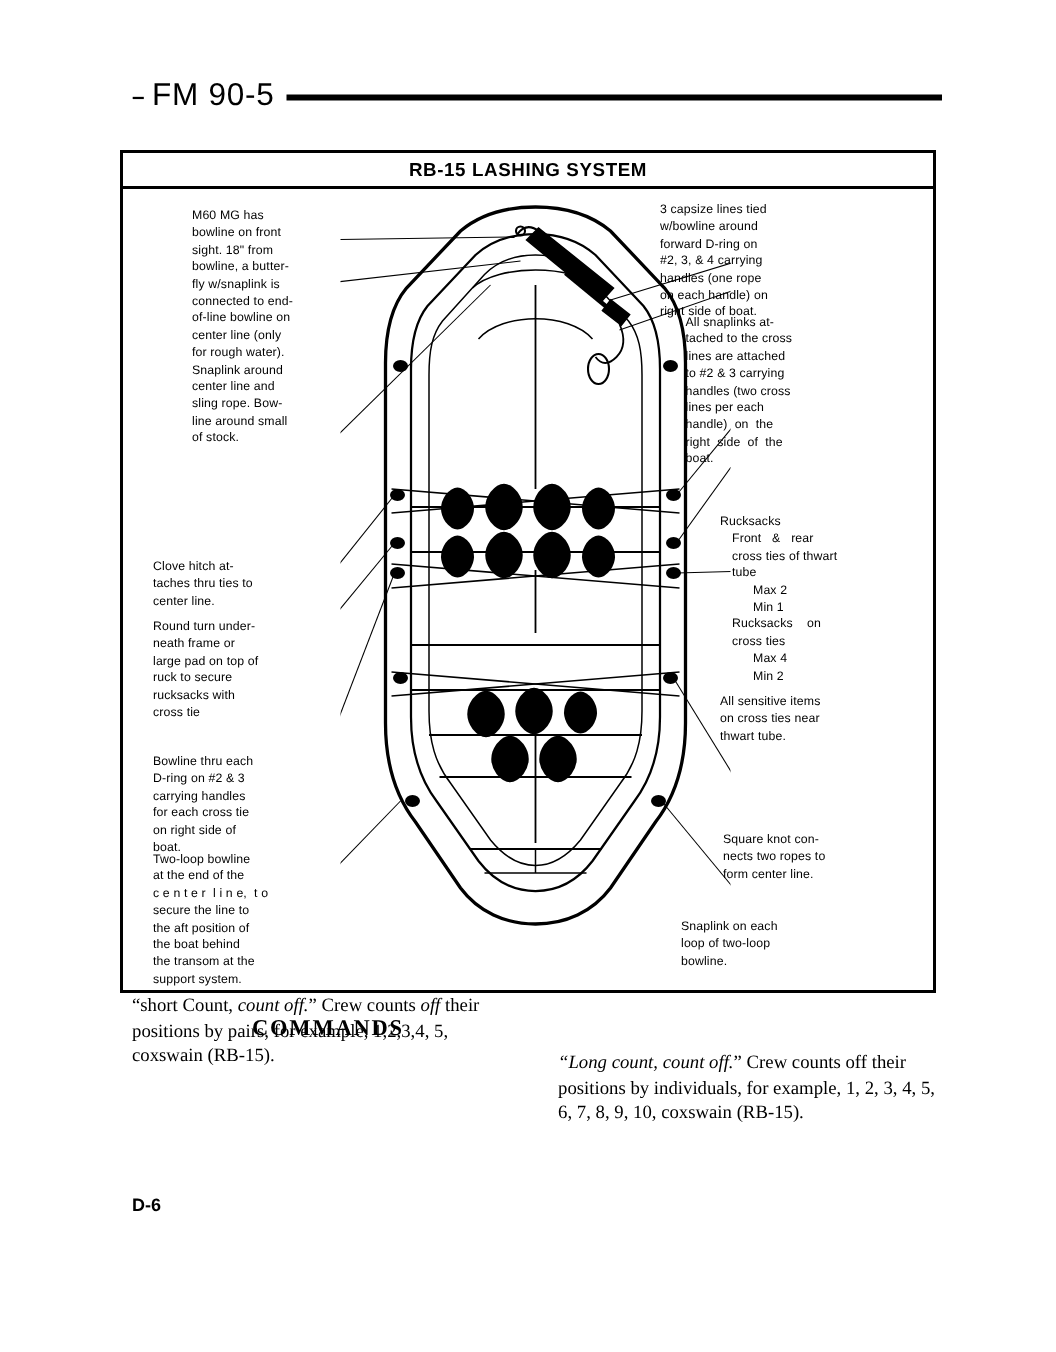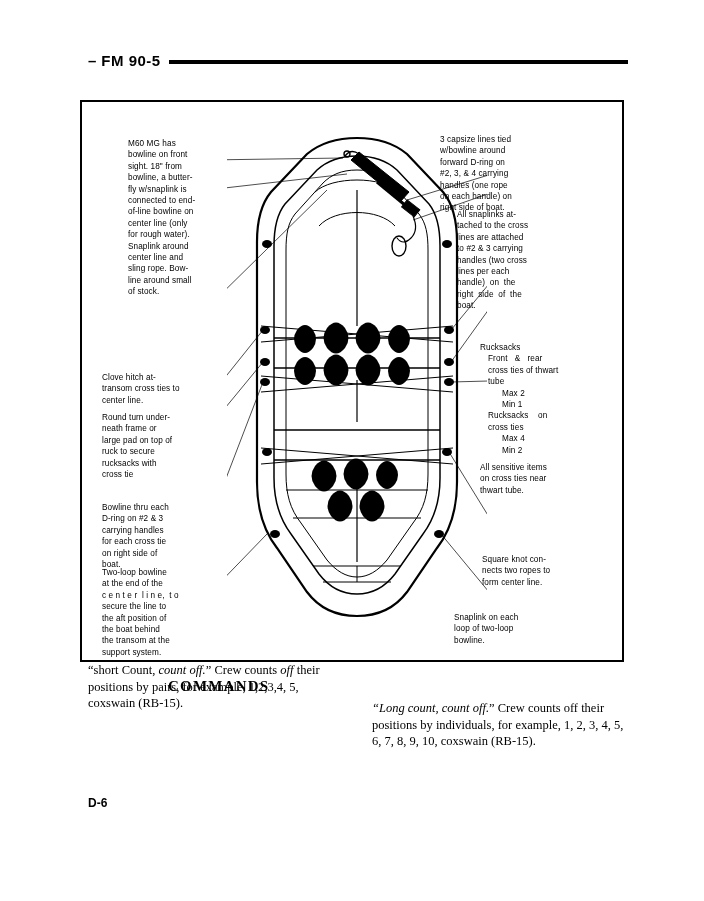--- a/index.html
+++ b/index.html
@@ -30,22 +30,22 @@
     align-items: center;
   }
   .header .dash {
     font-size: 15px;
     font-weight: bold;
     margin-right: 5px;
     font-family: "Liberation Sans", sans-serif;
   }
   .header .title {
     font-family: "Liberation Sans", sans-serif;
-    font-size: 15px;
-    font-weight: bold;
+    font-size: 21px;
+    font-weight: normal;
     letter-spacing: 0.5px;
     white-space: nowrap;
   }
   .header .rule {
     flex: 1;
     height: 4px;
     background: #000;
     margin-left: 8px;
     margin-top: 2px;
   }
@@ -168,20 +168,23 @@
 <div class="page">
 
   <div class="header">
     <span class="dash">–</span>
     <span class="title">FM 90-5</span>
     <span class="rule"></span>
   </div>
 
   <div class="figure">
 
+    <div class="figure-title-bar">
+      <span class="figure-title">RB-15 LASHING SYSTEM</span>
+    </div>
 
     <svg class="boat" viewBox="0 0 260 520">
       <g fill="none" stroke="#000" stroke-width="1.6">
 
         <path d="M130 8
                  C 108 8, 92 14, 80 24
                  L 44 62
                  C 34 74, 30 92, 30 112
                  L 30 352
                  C 30 378, 36 400, 50 418
@@ -328,21 +331,21 @@
       <span class="ln">Snaplink around</span>
       <span class="ln">center line and</span>
       <span class="ln">sling rope. Bow-</span>
       <span class="ln">line around small</span>
       <span class="ln">of stock.</span>
     </div>
 
 
     <div class="callout" id="c-clove">
       <span class="ln">Clove hitch at-</span>
-      <span class="ln">transom cross ties to</span>
+      <span class="ln">taches thru ties to</span>
       <span class="ln">center line.</span>
     </div>
 
     <div class="callout" id="c-round">
       <span class="ln">Round turn under-</span>
       <span class="ln">neath frame or</span>
       <span class="ln">large pad on top of</span>
       <span class="ln">ruck to secure</span>
       <span class="ln">rucksacks with</span>
       <span class="ln">cross tie</span>

